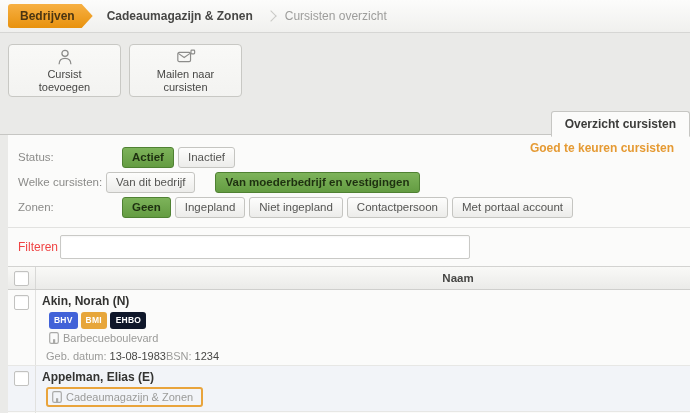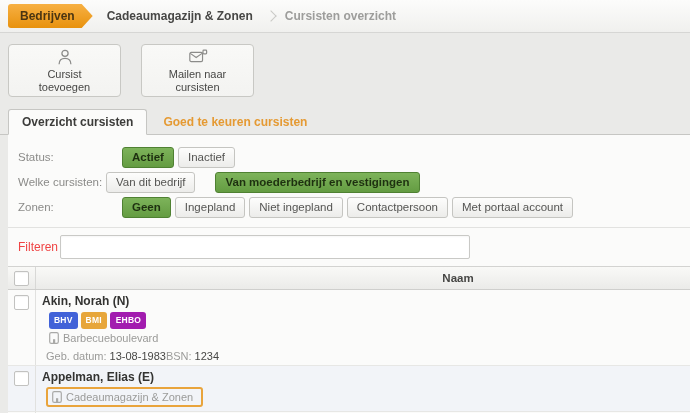--- a/index.html
+++ b/index.html
@@ -22,36 +22,36 @@
     padding:5px 18px 5px 12px;
     clip-path:polygon(0 0,calc(100% - 11px) 0,100% 50%,calc(100% - 11px) 100%,0 100%);
     border-radius:3px 0 0 3px;cursor:pointer;
   }
   .crumb-mid{margin-left:14px;color:#474745;font-size:12px;font-weight:bold;cursor:pointer}
   .crumb-sep{
     width:7px;height:7px;margin:0 10px 0 14px;
     border-top:1px solid #c9c9c6;border-right:1px solid #c9c9c6;
     transform:rotate(45deg);
   }
-  .crumb-last{color:#9d9d9b;font-size:12px;font-weight:bold}
-  
-  .actions{display:flex;gap:20px;padding:11px 0 0 8px}
+  .crumb-last{color:#9d9d9b;font-size:12px;font-weight:normal}
+  
+  .actions{display:flex;gap:8px;padding:11px 0 0 8px}
   .action-btn{
     width:113px;height:53px;box-sizing:border-box;
     background:linear-gradient(#f9f9f7,#f3f3f1);
     border:1px solid #c8c8c4;border-radius:4px;
     display:flex;flex-direction:column;align-items:center;justify-content:center;
     gap:1px;cursor:pointer;padding:2px;
   }
   .action-btn .lbl{font-size:11px;line-height:13px;color:#474745;text-align:center;width:84px}
   .action-btn svg{display:block}
   
   .tab-bar{
     display:flex;align-items:flex-end;margin-top:14px;padding-left:8px;
-    border-bottom:1px solid #c6c6c3;height:23px;box-sizing:content-box;
+    border-bottom:1px solid #c6c6c3;height:23px;box-sizing:content-box;flex-direction:column;
   }
   .tab{font-size:12px;font-weight:bold;padding:5px 13px;cursor:pointer}
   .tab.active{
     background:#fbfbfa;color:#3c3c3a;
     border:1px solid #c6c6c3;border-bottom:1px solid #fbfbfa;
     border-radius:3px 3px 0 0;margin-bottom:-1px;
   }
   .tab.inactive{color:#e59a33;padding:5px 16px}
   
   .panel{margin-left:8px;width:682px;background:#fbfbfa;min-height:268px}
@@ -184,21 +184,21 @@
     <div class="name-head">
       <span>Naam</span>
     </div>
   </div>
 
   <div id="rows">
       <div class="row">
         <div class="check-col">
           <div class="cb"></div>
         </div>
-        <div class="cell"><div class="rname">Akin, Norah (N)</div><div class="badges"><span class="badge" style="background: rgb(65, 98, 216);">BHV</span><span class="badge" style="background: rgb(231, 166, 58);">BMI</span><span class="badge" style="background: #a21caf; padding-left: 6px;">EHBO</span></div><div class="cline">
+        <div class="cell"><div class="rname">Akin, Norah (N)</div><div class="badges"><span class="badge" style="background: rgb(65, 98, 216);">BHV</span><span class="badge" style="background: rgb(231, 166, 58);">BMI</span><span class="badge" style="background: #0f172a; padding-left: 6px;">EHBO</span></div><div class="cline">
             <svg class="bicon" width="10" height="12" viewBox="0 0 10 12">
               <rect x="0.7" y="0.7" width="8.6" height="10.6" rx="1.6" fill="none" stroke="#a9a9a7" stroke-width="1.2"></rect>
               <rect x="4" y="7.2" width="2.2" height="4" fill="#a9a9a7"></rect>
             </svg>
             <span class="ctext">Barbecueboulevard</span>
           </div><div class="dline"><span class="dlab">Geb. datum: </span><span class="dval">13-08-1983</span><span class="dlab">BSN: </span><span class="dval">1234</span></div></div>
       </div>
       <div class="row alt">
         <div class="check-col">
           <div class="cb"></div>

